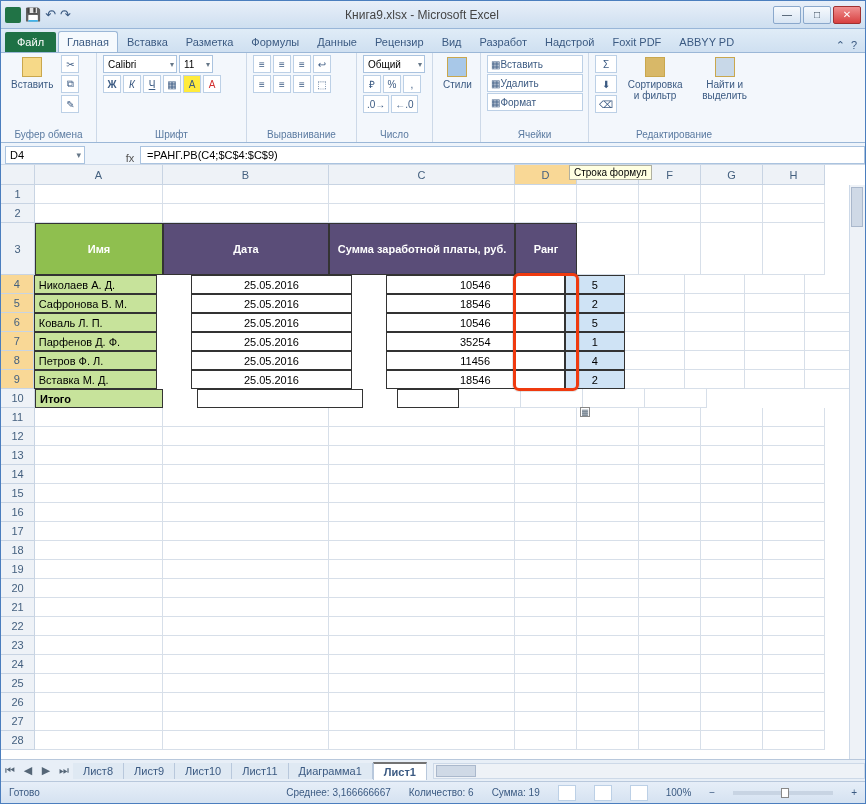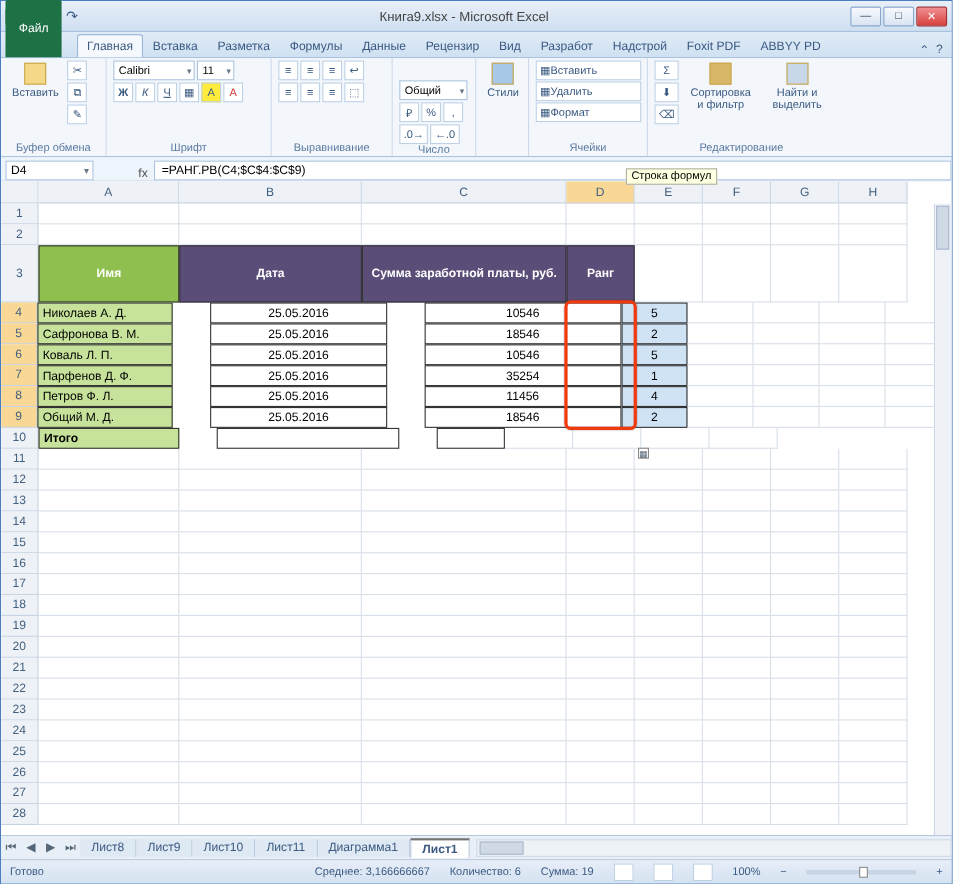--- a/index.html
+++ b/index.html
@@ -11,21 +11,21 @@
   .qat { display: flex; align-items: center; gap: 4px; }
   .qat .xl-icon { width: 16px; height: 16px; background: #217346; border-radius: 2px; }
   .qat span { cursor: pointer; font-size: 13px; color: #3b5a82; }
   .title { flex: 1; text-align: center; color: #444; font-size: 12px; }
   .winbtns { display: flex; gap: 2px; }
   .winbtn { width: 28px; height: 18px; border: 1px solid #8aa8cc; background: linear-gradient(#f6f9fd,#d8e5f3); display:flex;align-items:center;justify-content:center;font-size:10px;color:#345; border-radius:2px; cursor:pointer;}
   .winbtn.close { background: linear-gradient(#f09090,#d84040); color:#fff; border-color:#a03030;}
 
   
   .ribbon-tabs { height: 24px; background: linear-gradient(#e0ecf7,#cfe0f1); display:flex; align-items:flex-end; padding-left:4px; border-bottom:1px solid #9bb7d7;}
-  .file-tab { background:#1e7145; color:#fff; padding:20px 12px; font-size:11px; border-radius:2px 2px 0 0; margin-right:14px; cursor:pointer;}
+  .file-tab { background:#1e7145; color:#fff; padding:4px 12px; font-size:11px; border-radius:2px 2px 0 0; margin-right:2px; cursor:pointer;}
   .r-tab { padding:4px 8px; font-size:11px; color:#3b5a82; cursor:pointer; border:1px solid transparent; border-bottom:none; }
   .r-tab.active { background:#f5f9fd; border-color:#9bb7d7; border-radius:3px 3px 0 0; }
   .ribbon-tabs .helpcluster { margin-left:auto; display:flex; gap:6px; padding-right:8px; color:#3b5a82;}
   .helpcluster span{cursor:pointer;}
 
   
   .ribbon { height: 90px; background:#f3f7fc; border-bottom:1px solid #9bb7d7; display:flex; }
   .group { border-right:1px solid #cdd9e8; padding:2px 6px 0 6px; display:flex; flex-direction:column; justify-content:space-between; }
   .group-body { display:flex; gap:4px; align-items:flex-start; flex:1;}
   .group-label { text-align:center; font-size:10px; color:#5a7aa0; padding-bottom:2px;}
@@ -37,21 +37,21 @@
   .mini-btn { min-width:18px; height:18px; border:1px solid #bcd0e6; background:#fff; font-size:10px; display:flex;align-items:center;justify-content:center; color:#3b5a82; cursor:pointer; padding:0 3px;}
   .combo { height:18px; border:1px solid #aac3df; background:#fff; font-size:10px; padding:0 14px 0 4px; display:flex;align-items:center; position:relative; cursor:pointer;}
   .combo::after{content:"▾"; position:absolute; right:2px; font-size:8px; color:#678;}
 
   
   .fbar-row { height:22px; display:flex; align-items:flex-end; border-bottom:1px solid #cdd9e8; background:#eef4fb; }
   .namebox { width:80px; height:18px; border:1px solid #aac3df; background:#fff; margin:0 4px; font-size:11px; padding:0 4px; display:flex;align-items:center; position:relative;}
   .namebox::after{content:"▾"; position:absolute; right:3px; color:#678;font-size:9px;}
   .fx { width:20px; text-align:center; color:#555; cursor:pointer;margin-left:31px;}
   .formula-input { flex:1; height:18px; border:1px solid #aac3df; background:#fff; padding:0 6px; font-size:11px; display:flex;align-items:center;}
-  .fbar-tooltip { position:absolute; left:568px; top:152px; background:#ffffe1; border:1px solid #b0b0a0; padding:1px 4px; font-size:10px; z-index:5;}
+  .fbar-tooltip { position:absolute; left:568px; top:164px; background:#ffffe1; border:1px solid #b0b0a0; padding:1px 4px; font-size:10px; z-index:5;}
 
   
   .sheet-area { flex:1; display:flex; flex-direction:column; position:relative; background:#fff;}
   .colheads { display:flex; height:20px; }
   .corner { width:34px; background:#eef2f7; border-right:1px solid #c8d4e3; border-bottom:1px solid #c8d4e3;}
   .ch { background:#eef2f7; border-right:1px solid #c8d4e3; border-bottom:1px solid #c8d4e3; display:flex;align-items:center;justify-content:center; color:#44607f; font-size:11px;}
   .ch.sel { background:#f9d896; }
   .grid { flex:1; overflow:auto; position:relative;}
   .row { display:flex; height:19px; }
   .rh { width:34px; background:#eef2f7; border-right:1px solid #c8d4e3; border-bottom:1px solid #c8d4e3; display:flex;align-items:center;justify-content:center; color:#44607f; font-size:11px;}
@@ -178,21 +178,21 @@
         <div class="mini-row">
           <div class="mini-btn">≡</div>
           <div class="mini-btn">≡</div>
           <div class="mini-btn">≡</div>
           <div class="mini-btn">⬚</div>
         </div>
       </div>
       <div class="group-label">Выравнивание</div>
     </div>
     <div class="group" style="width:76px;">
-      <div class="group-body" style="flex-direction:column;gap:2px;margin-top:18px;">
+      <div class="group-body" style="flex-direction:column;gap:2px;">
         <div class="combo" style="width:62px;">Общий</div>
         <div class="mini-row">
           <div class="mini-btn">₽</div>
           <div class="mini-btn">%</div>
           <div class="mini-btn">,</div>
         </div>
         <div class="mini-row">
           <div class="mini-btn">.0→</div>
           <div class="mini-btn">←.0</div>
         </div>
@@ -348,21 +348,21 @@
         <div class="cell cB tblcell">25.05.2016</div>
         <div class="cell cC tblcell">11456</div>
         <div class="cell cD rangcell">4</div>
         <div class="cell cE"></div>
           <div class="cell cF"></div>
           <div class="cell cG"></div>
           <div class="cell cH"></div>
         </div>
       <div class="row">
           <div class="rh sel">9</div>
-        <div class="cell cA namecell">Общий М. Д.</div>
+        <div class="cell cA namecell">Вставка М. Д.</div>
         <div class="cell cB tblcell">25.05.2016</div>
         <div class="cell cC tblcell">18546</div>
         <div class="cell cD rangcell">2</div>
         <div class="cell cE"></div>
           <div class="cell cF"></div>
           <div class="cell cG"></div>
           <div class="cell cH"></div>
         </div>
 
       <div class="row">

